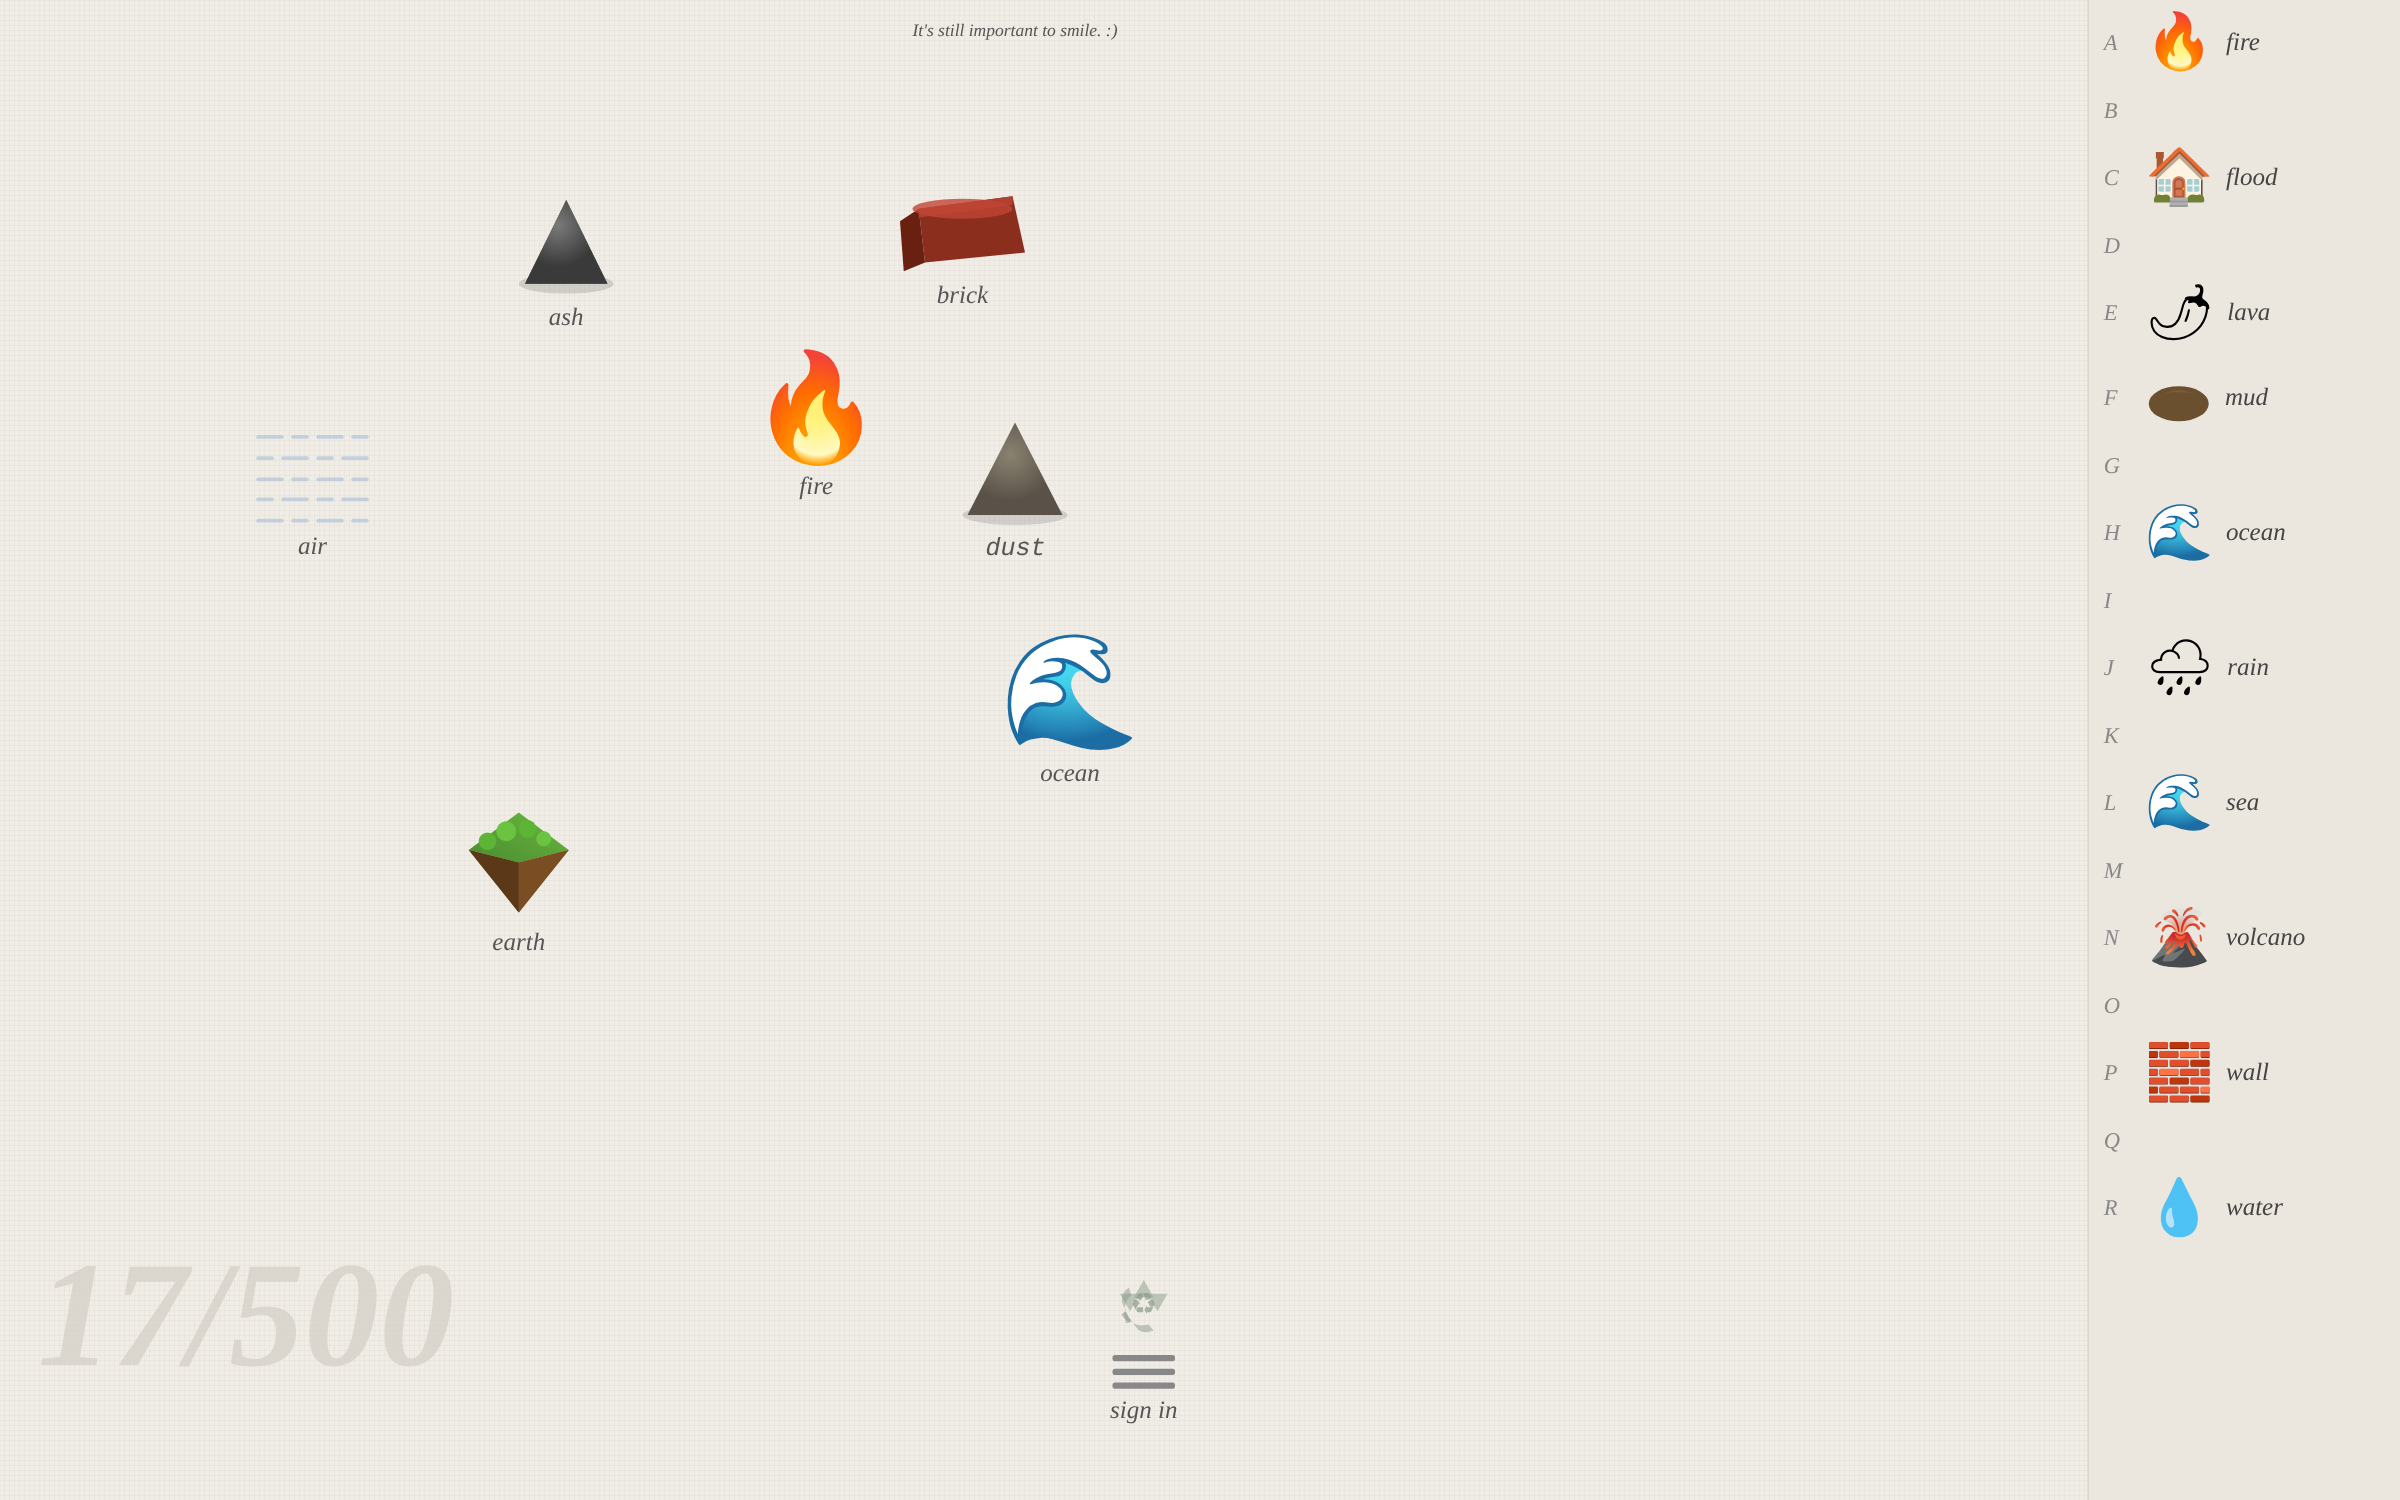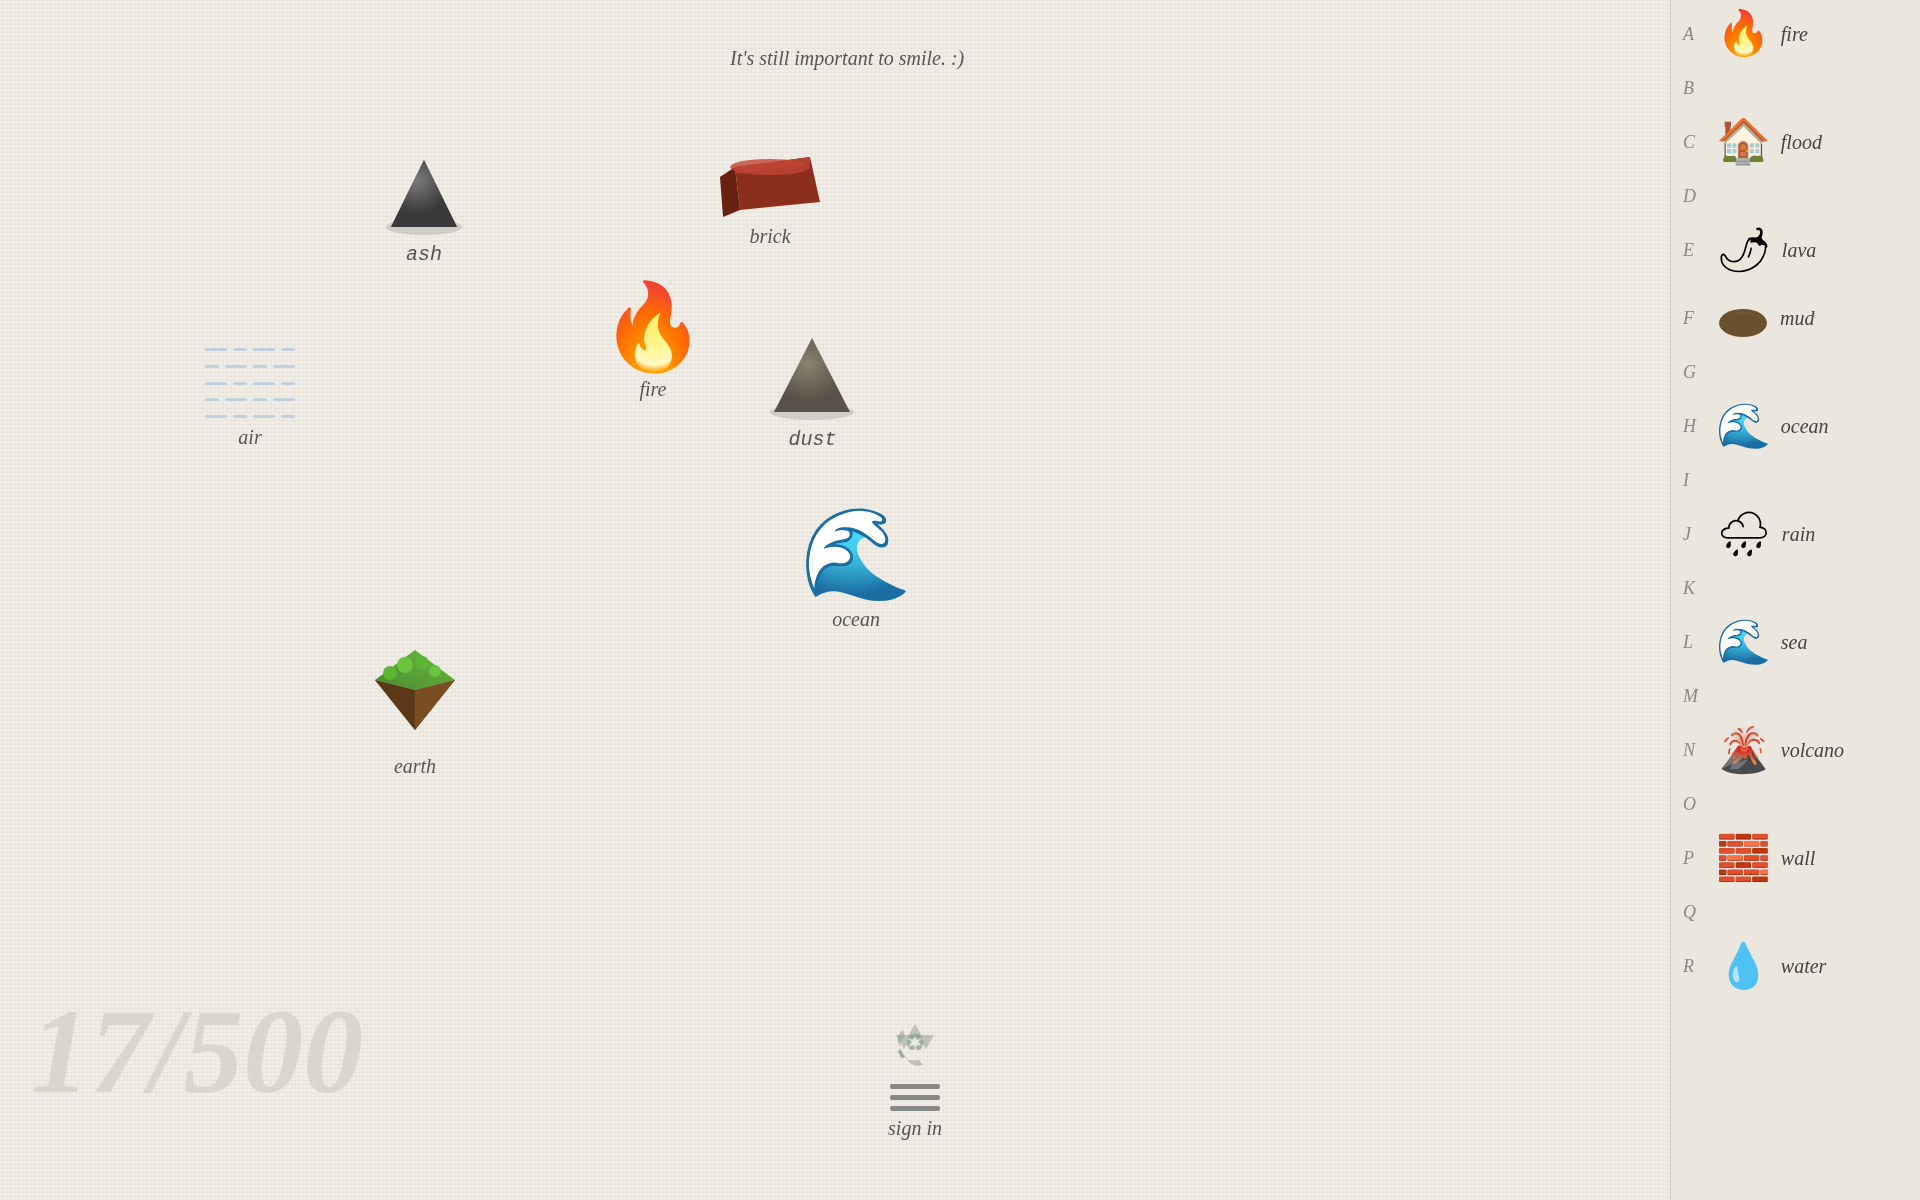--- a/index.html
+++ b/index.html
@@ -23,24 +23,23 @@
       font-family: Georgia, serif;
       overflow: hidden;
       position: relative;
     }
 
     
     .header-message {
       position: absolute;
       top: 18px;
       left: 730px;
-      font-size: 20px;
+      font-size: 14px;
       color: #555;
       font-style: italic;
-      margin-top: 29px;
     }
 
     
     .canvas-item {
       position: absolute;
       display: flex;
       flex-direction: column;
       align-items: center;
       cursor: grab;
     }
@@ -160,21 +159,21 @@
       font-style: italic;
     }
     .sidebar-item-label.underline {
     }
   </style>
 </head>
 <body>
 
 <div class="header-message">It's still important to smile. :)</div>
 
-<div class="canvas-item" style="left:379px; top:155px;font-family:Liberation Mono, monospace;">
+<div class="canvas-item" style="left:408px; top:155px;">
   <svg width="90" height="80" viewBox="0 0 90 80">
     <ellipse cx="45" cy="72" rx="38" ry="8" fill="#888" opacity="0.3"></ellipse>
     <path d="M45 5 L78 72 L12 72 Z" fill="#5a5a5a"></path>
     <path d="M45 5 L78 72 L12 72 Z" fill="url(#ashGrad)"></path>
     <defs>
       <radialGradient id="ashGrad" cx="40%" cy="30%">
         <stop offset="0%" stop-color="#7a7a7a"></stop>
         <stop offset="100%" stop-color="#3a3a3a"></stop>
       </radialGradient>
     </defs>
@@ -252,21 +251,21 @@
     </div>
   </div>
   <span class="label">air</span>
 </div>
 
 <div class="canvas-item" style="left:800px; top:510px;">
   <div style="font-size:90px; line-height:1;">🌊</div>
   <span class="label">ocean</span>
 </div>
 
-<div class="canvas-item" style="left:360px; top:635px;gap:12px;">
+<div class="canvas-item" style="left:360px; top:635px;">
   <svg width="110" height="100" viewBox="0 0 110 100">
 
     <defs>
       <linearGradient id="earthDirt" x1="0%" y1="0%" x2="100%" y2="100%">
         <stop offset="0%" stop-color="#8b5e2e"></stop>
         <stop offset="100%" stop-color="#6b4520"></stop>
       </linearGradient>
       <linearGradient id="earthGrass" x1="0%" y1="100%" x2="100%" y2="0%">
         <stop offset="0%" stop-color="#4a8c30"></stop>
         <stop offset="100%" stop-color="#6ab840"></stop>

